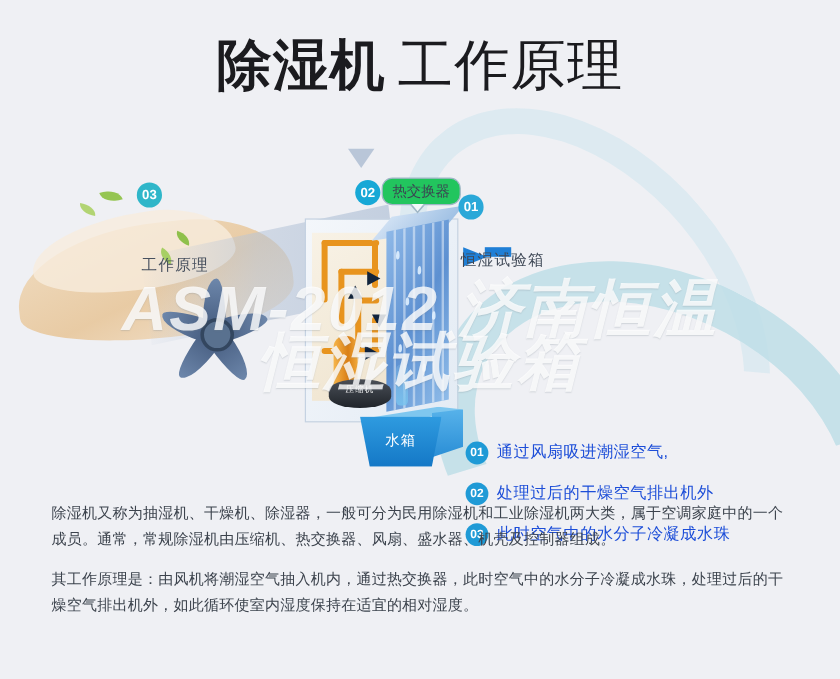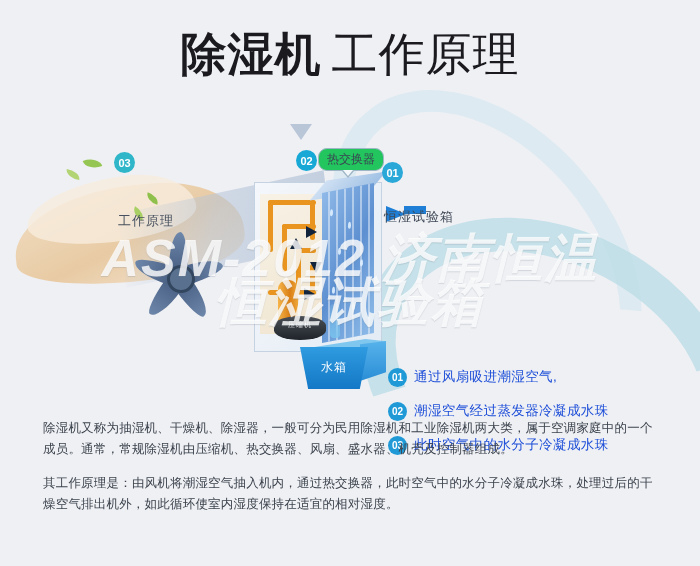--- a/index.html
+++ b/index.html
@@ -316,21 +316,21 @@
     <span class="lbl humid">恒湿试验箱</span>
     <span class="bubble">热交换器</span>
 
     <div class="steps">
       <div class="step">
         <span class="sbadge">01</span>
         <span class="stext">通过风扇吸进潮湿空气,</span>
       </div>
       <div class="step">
         <span class="sbadge">02</span>
-        <span class="stext">潮湿空气经过蒸发器冷凝成水珠</span>
+        <span class="stext">处理过后的干燥空气排出机外</span>
       </div>
       <div class="step">
         <span class="sbadge">03</span>
         <span class="stext">此时空气中的水分子冷凝成水珠</span>
       </div>
     </div>
   </div>
 
   <div class="wm">
     <div>ASM-2012  济南恒温</div>

